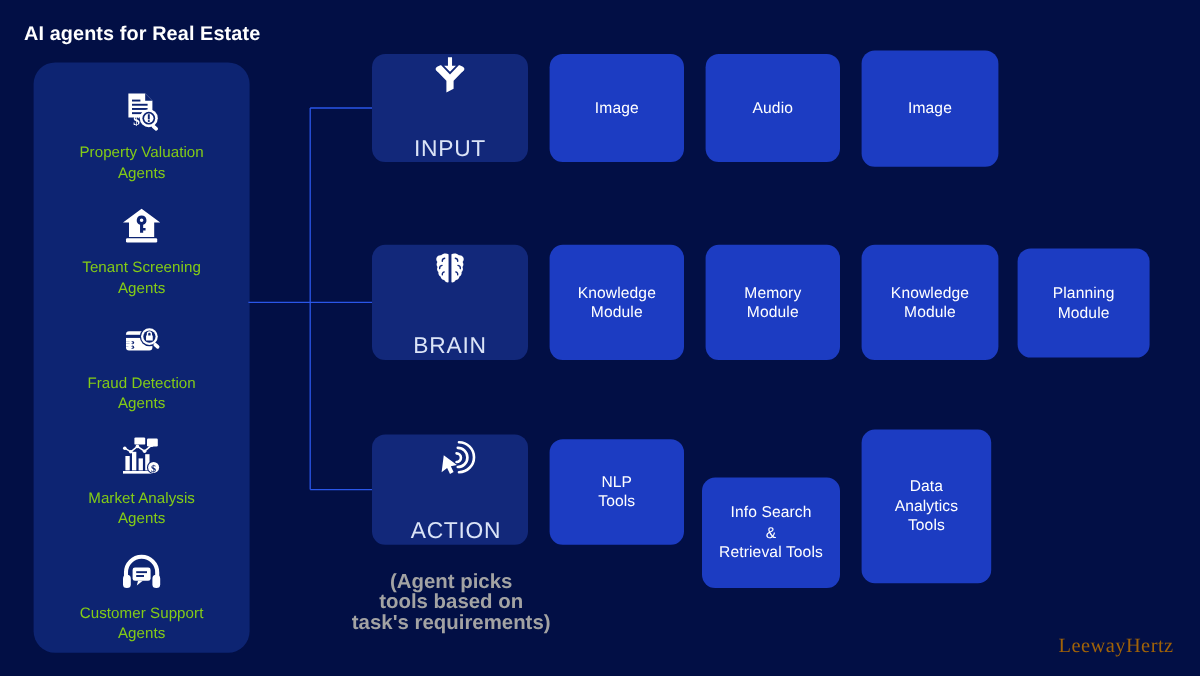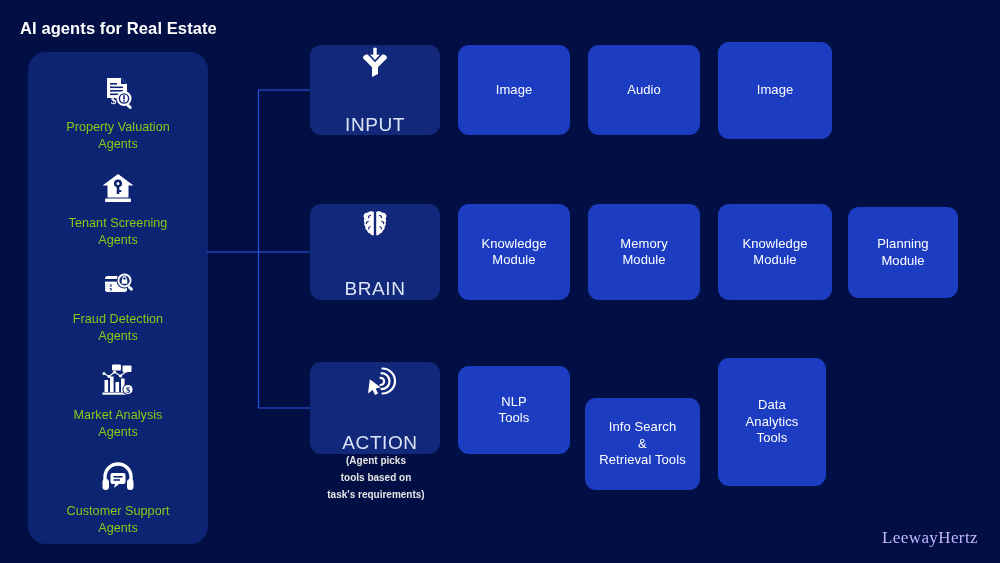--- a/index.html
+++ b/index.html
@@ -69,30 +69,30 @@
   .node.primary .stage-icon{
     width:40px;height:40px;display:flex;align-items:center;justify-content:center;
     margin-bottom:4px;
   }
   .node.primary .stage-name{
     font-size:19px;color:#dbe4f7;letter-spacing:.6px;
   }
 
   .action-note{
     position:absolute;
-    left:286px;top:452px;width:180px;
-    text-align:center;color:#e5e5e5;
-    font-size:10px;line-height:17px;font-weight:bold;
+    left:286px;top:476px;width:180px;
+    text-align:center;color:#a3a3a3;
+    font-size:17px;line-height:17px;font-weight:bold;
     white-space:pre-line;
   }
 
   .watermark{
     position:absolute;right:22px;bottom:15px;
     font-family:"Liberation Serif", serif;
-    font-size:17px;color:#c4b5fd;letter-spacing:.4px;
+    font-size:17px;color:#a16207;letter-spacing:.4px;
   }
 </style>
 </head>
 <body>
 
 <div id="stage">
 
   <div class="page-title">AI agents for Real Estate</div>
 
   <div class="sidebar">

